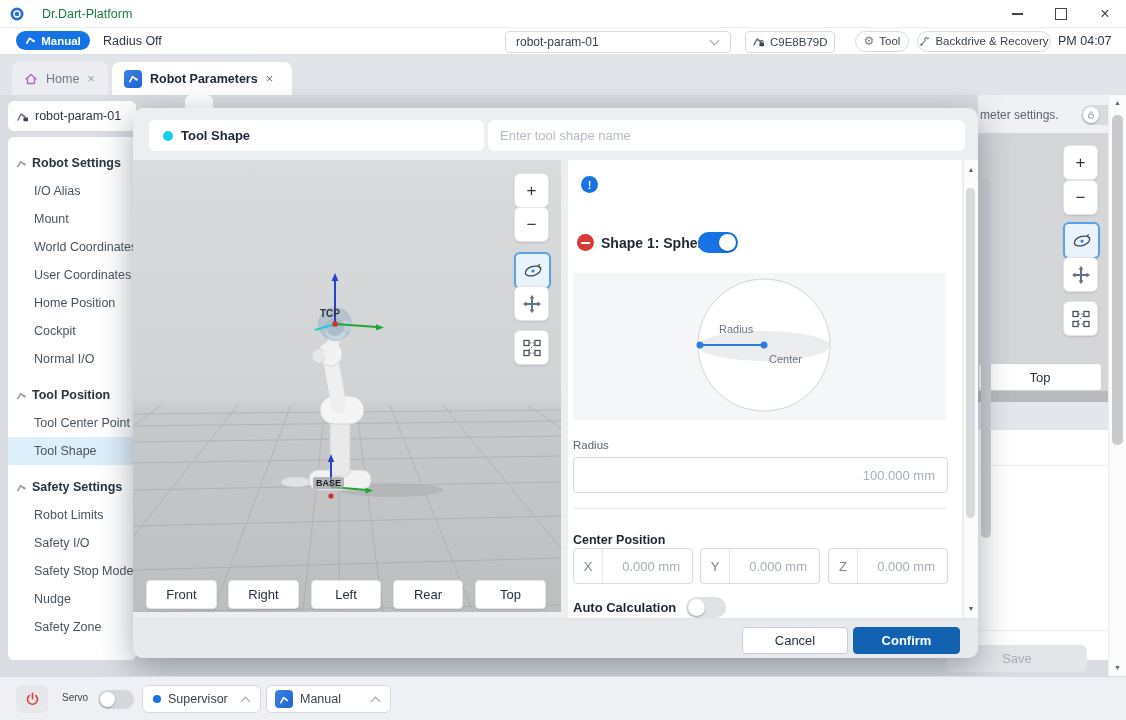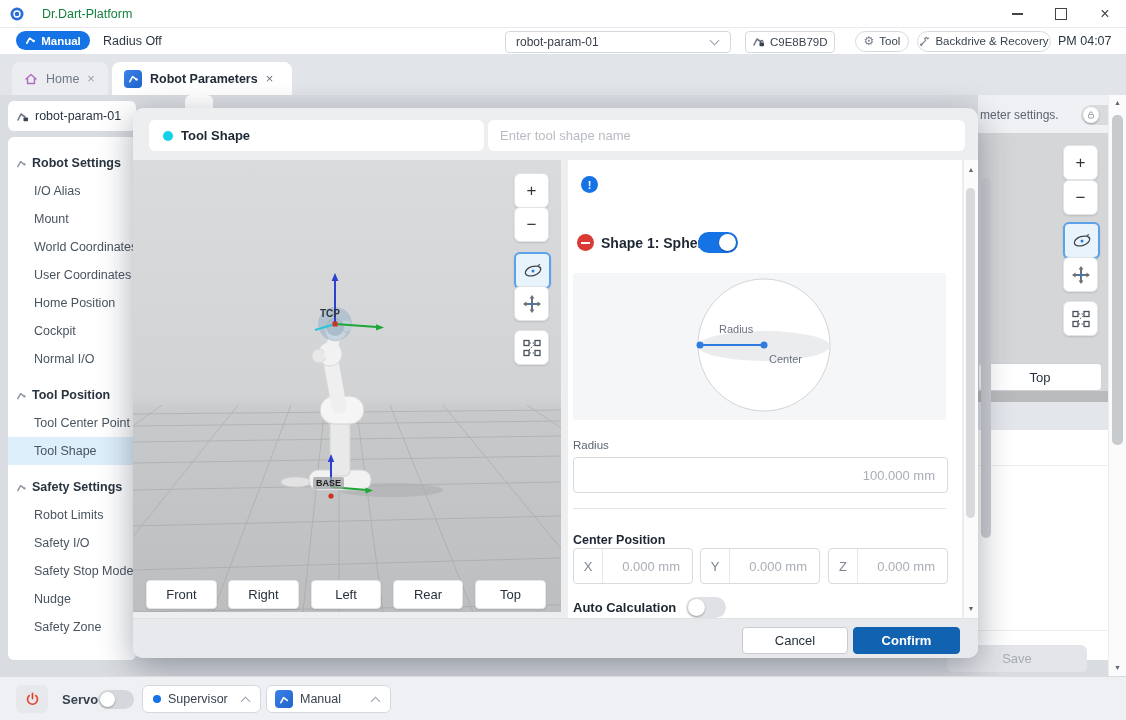--- a/index.html
+++ b/index.html
@@ -49,21 +49,21 @@
   .cicon{width:17px;height:17px;border-radius:50%;display:flex;align-items:center;justify-content:center;color:#fff;font-size:11px;font-weight:bold;}
   .field{background:#fff;border:1px solid #d7dade;border-radius:4px;position:absolute;display:flex;align-items:center;}
   .fieldval{position:absolute;right:12px;font-size:13px;color:#a9aeb6;}
   .mfooter{left:0;top:510px;width:845px;height:40px;background:#e7e9ec;border-radius:0 0 10px 10px;border-top:1px solid #dfe2e5;}
   .sbar{background:#fbfbfc;border-left:1px solid #ececee;}
   .sarrow{font-size:7px;color:#5f6670;text-align:center;width:100%;}
   .sthumb{position:absolute;left:2px;width:9px;border-radius:5px;background:#d7d9dc;}
   
   .bottombar{left:0;top:676px;width:1126px;height:44px;background:#eef0f3;border-top:1px solid #d8dbdf;z-index:60;}
   .graybtn{background:#e6e8eb;border-radius:6px;display:flex;align-items:center;justify-content:center;}
-  .lbl{font-size:13px;color:#39434f;font-weight:bold;}
+  .lbl{font-size:10px;color:#39434f;}
   .axisletter{width:28px;text-align:center;font-size:13px;color:#7c8591;border-right:1px solid #e6e8eb;height:100%;display:flex;align-items:center;justify-content:center;}
 </style>
 </head>
 <body>
 
 <div class="screen">
 
   <div class="a titlebar">
     <span class="a" style="left:10px;top:7px;width:14px;height:14px;">
       <svg width="14" height="14">

